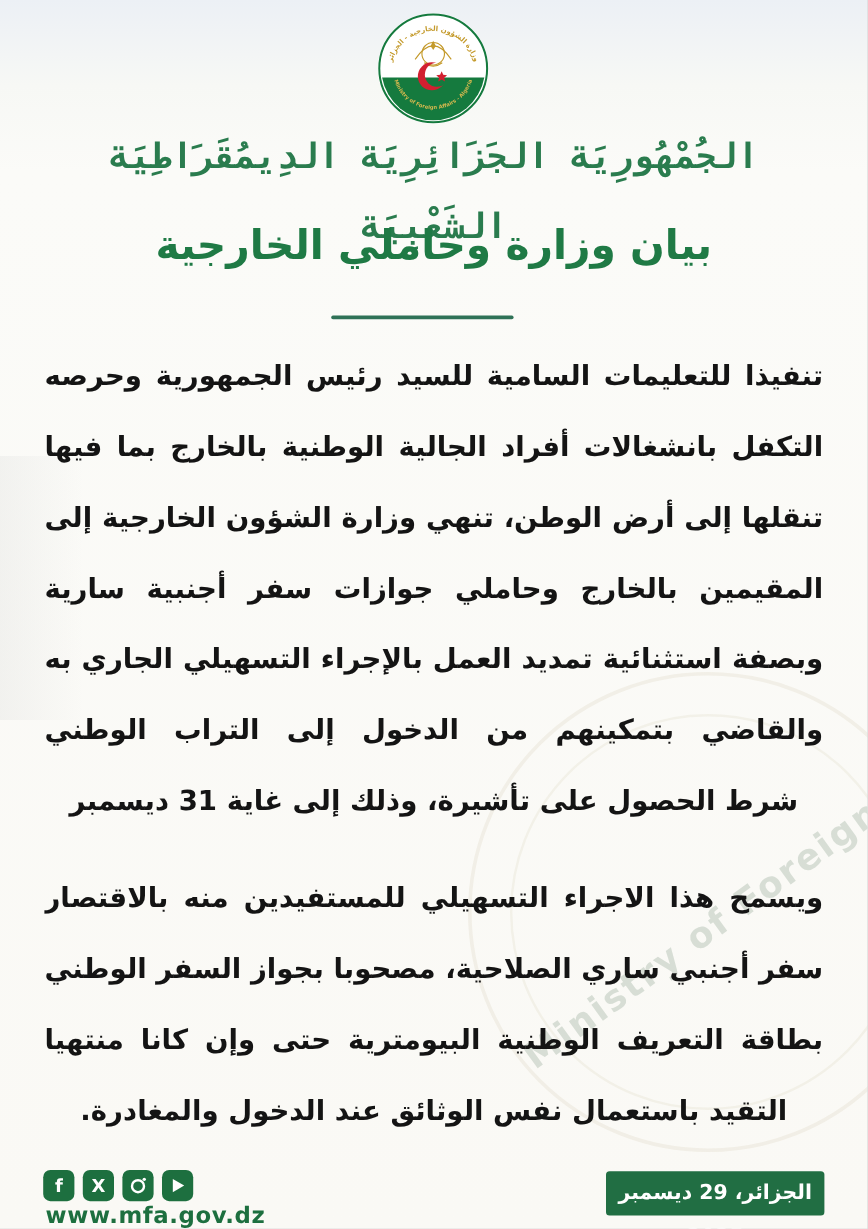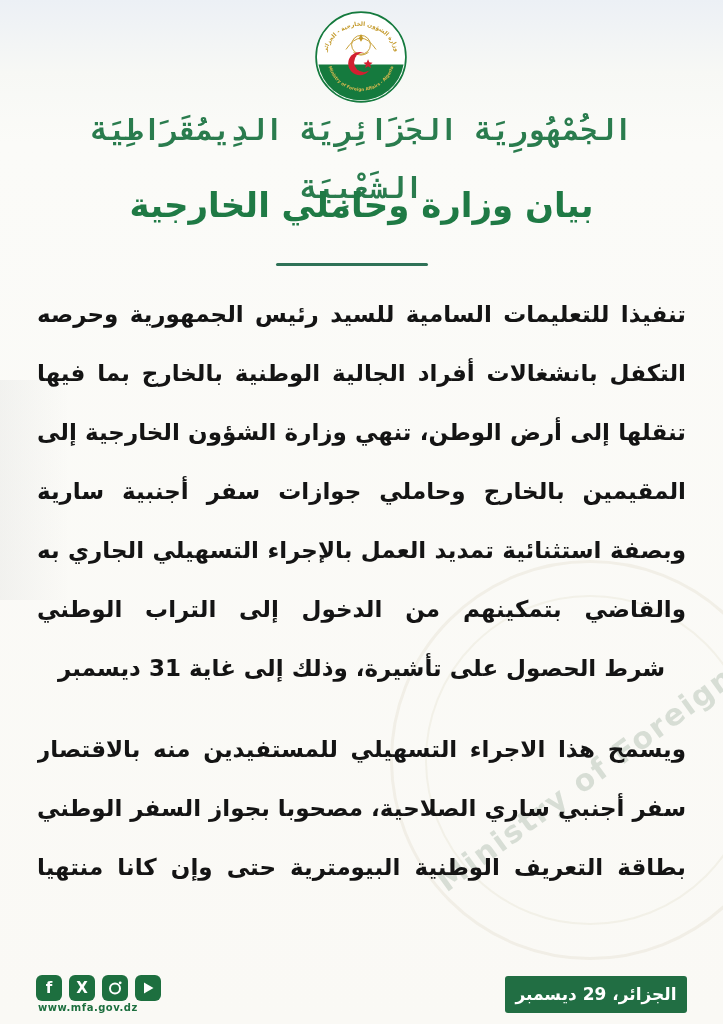--- a/index.html
+++ b/index.html
@@ -63,21 +63,21 @@
   
   .social-row { position:absolute; left:36px; top:975px; display:flex; gap:7px; }
   .social-btn {
     width:26px; height:26px; border-radius:6px; background:#1d6f3f;
     display:flex; align-items:center; justify-content:center;
     color:#ffffff; font-weight:bold; font-size:15px; cursor:pointer;
   }
   .social-btn svg { display:block; }
   .website {
     position:absolute; left:38px; top:1002px; width:120px;
-    font-size:10px; font-weight:bold; letter-spacing:0.5px;
+    font-size:19px; font-weight:bold; letter-spacing:0.5px;
     color:#1d6f3f; cursor:pointer;
   }
   .date-box {
     position:absolute; left:505px; top:976px; width:182px; height:37px;
     background:#216e43; border-radius:3px;
     color:#ffffff; font-weight:bold; font-size:17px;
     line-height:37px; text-align:center; direction:rtl;
   }
 </style>
 </head>
@@ -132,20 +132,21 @@
     <div class="line j">التكفل بانشغالات أفراد الجالية الوطنية بالخارج بما فيها تسهيل إجراءات</div>
     <div class="line j">تنقلها إلى أرض الوطن، تنهي وزارة الشؤون الخارجية إلى علم مواطنينا</div>
     <div class="line j">المقيمين بالخارج وحاملي جوازات سفر أجنبية سارية الصلاحية، أنه تقرر</div>
     <div class="line j">وبصفة استثنائية تمديد العمل بالإجراء التسهيلي الجاري به العمل حاليا</div>
     <div class="line j">والقاضي بتمكينهم من الدخول إلى التراب الوطني ومغادرته مع الاعفاء من</div>
     <div class="line c">شرط الحصول على تأشيرة، وذلك إلى غاية 31 ديسمبر 2026.</div>
     <div class="para-gap"></div>
     <div class="line j">ويسمح هذا الاجراء التسهيلي للمستفيدين منه بالاقتصار على استظهار جواز</div>
     <div class="line j">سفر أجنبي ساري الصلاحية، مصحوبا بجواز السفر الوطني البيومتري أو</div>
     <div class="line j">بطاقة التعريف الوطنية البيومترية حتى وإن كانا منتهيا الصلاحية، مع شرط</div>
+    <div class="line c">التقيد باستعمال نفس الوثائق عند الدخول والمغادرة.</div>
   </div>
 
   <div class="social-row">
     <div class="social-btn">
       <span>f</span>
     </div>
     <div class="social-btn">
       <span>X</span>
     </div>
     <div class="social-btn">

